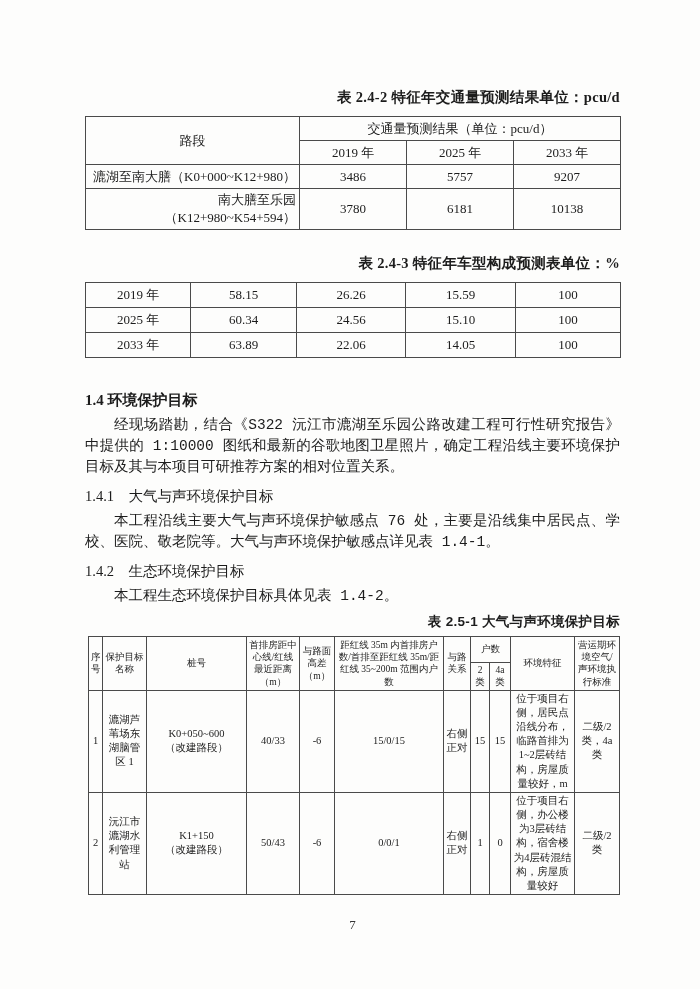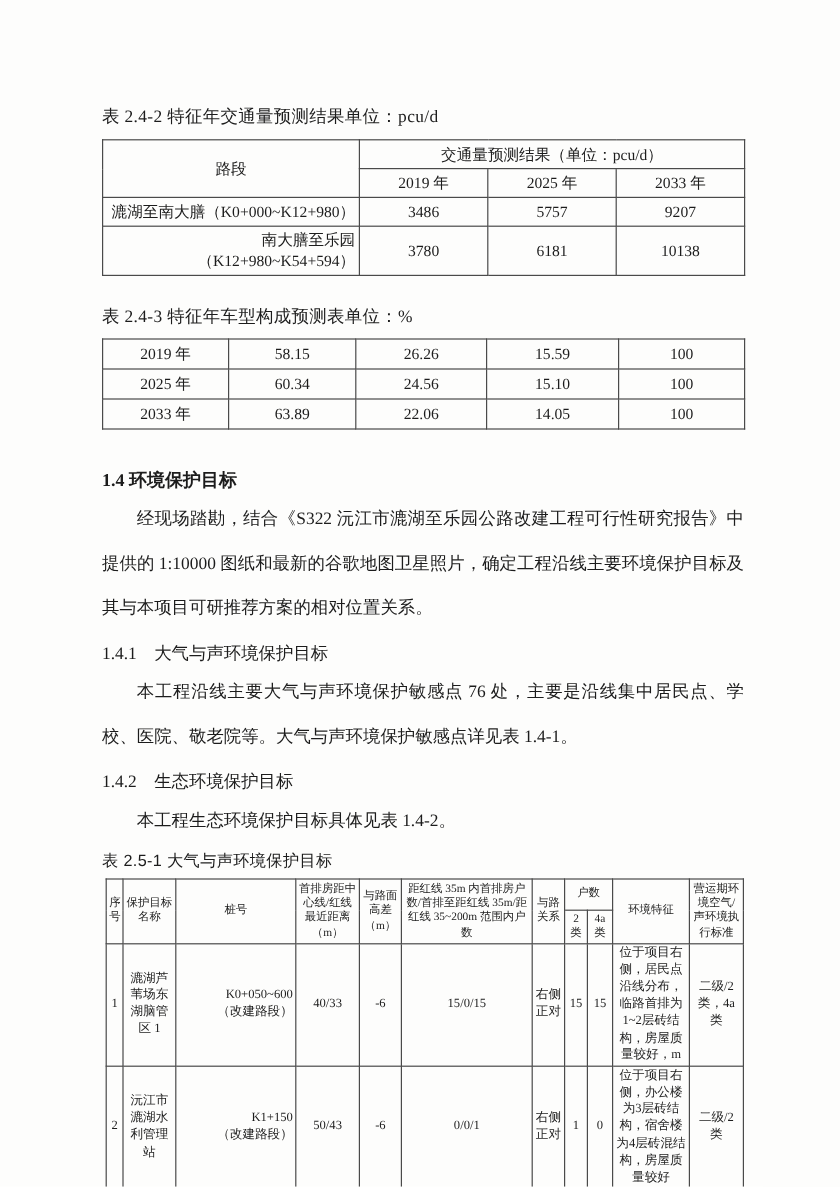--- a/index.html
+++ b/index.html
@@ -16,22 +16,22 @@
     overflow: hidden;
   }
   .content {
     position: absolute;
     left: 85px; top: 0;
     width: 535px;
   }
 
   
   .tbl-title {
-    text-align: left;
-    font-weight: normal;
+    text-align: right;
+    font-weight: bold;
     font-size: 14.5px;
     letter-spacing: 0.3px;
   }
   .title-242 { margin-top: 88px; }
   .title-243 { margin-top: 24px; }
   .title-141 { margin-top: 6px; font-family: "Liberation Sans", sans-serif; font-size: 13.5px; }
 
   
   table { border-collapse: collapse; table-layout: fixed; width: 100%; }
   td {
@@ -57,42 +57,43 @@
     font-weight: bold;
   }
   .h-sub {
     margin-top: 9px;
     font-size: 14.5px;
     font-weight: normal;
   }
   .para {
     margin-top: 5px;
     font-size: 14.5px;
-    line-height: 37px;
+    line-height: 21px;
     text-align: justify;
     text-indent: 2em;
+    font-family: Liberation Mono, monospace;
   }
 
   
   .t141 {
     width: 531px;
     margin-left: 3px;
     margin-top: 5px;
   }
   .t141 td {
     font-size: 10.5px;
     line-height: 1.35;
     padding: 1px 2px;
   }
   .t141 .hcell { font-size: 9.5px; line-height: 1.3; }
   .t141 tr.hr1 td { height: 26px; }
   .t141 tr.hr2 td { height: 27px; }
   .t141 tr.r1 td { height: 84px; }
   .t141 tr.r2 td { height: 95px; }
-  .t141 .pre { white-space: pre-line; text-align: right; }
+  .t141 .pre { white-space: pre-line; }
 
   .page-num {
     margin-top: 22px;
     text-align: center;
     font-size: 13px;
     color: #333;
   }
 </style>
 </head>
 <body>

